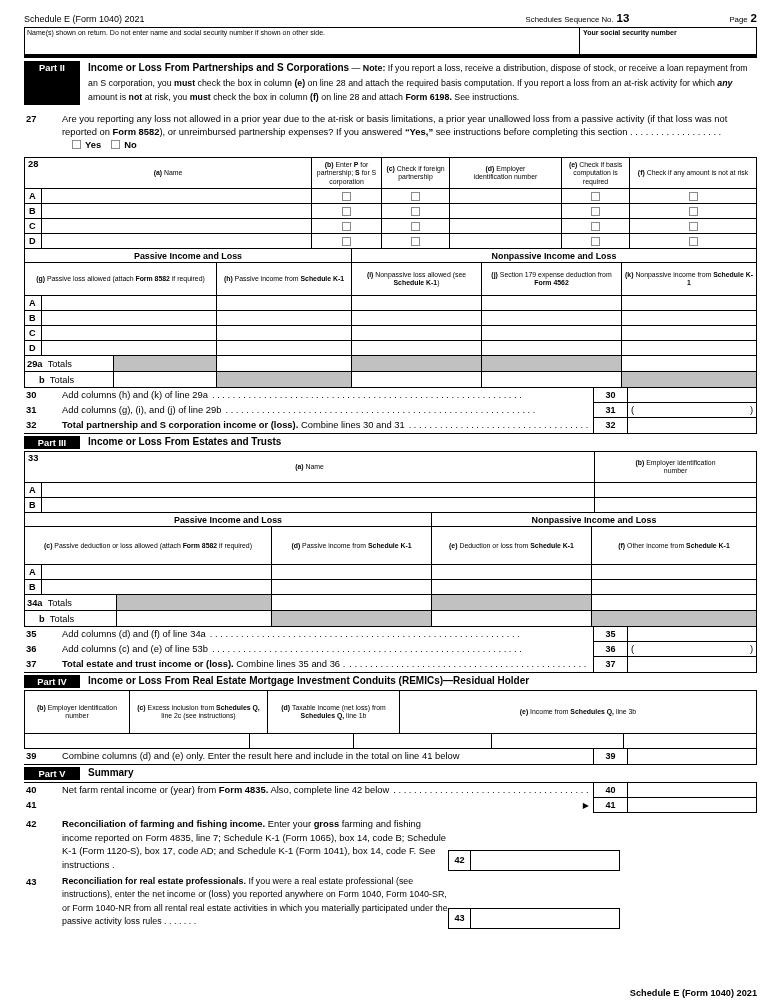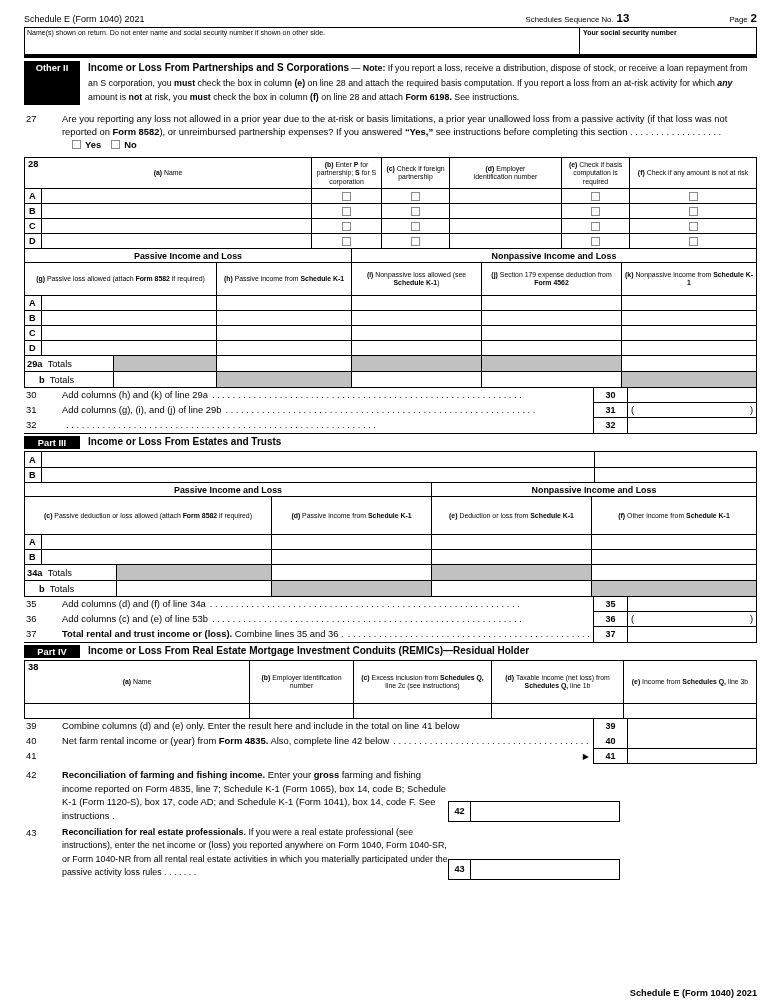--- a/index.html
+++ b/index.html
@@ -19,21 +19,21 @@
 .heavybar{height:4px;background:#000}
 .caution{font-size:9.2px;height:16px;line-height:15px;border-bottom:1px solid #000;padding-left:1px}
 .parthdr{display:flex;align-items:flex-start;padding:2px 0 2px 0}
 .parthdr.bt{border-top:1.5px solid #000}
 .parthdr.bb{border-bottom:1px solid #000}
 .ptag{background:#000;color:#fff;font-weight:700;font-size:9.3px;width:56px;min-width:56px;text-align:center;padding:1.5px 0;margin-right:8px}
 .ptitle{font-weight:700;font-size:10px}
 .p2wrap{padding:3px 0 3px 0;display:flex}
 .p2note{flex:1;font-size:8.8px;line-height:14.6px}
 .q27{display:flex;padding:4px 0 6px 0;font-size:9.4px;line-height:13.2px}
-.lnocol{width:38px;min-width:38px;font-weight:400;padding-left:2px}
+.lnocol{width:38px;min-width:38px;font-weight:700;padding-left:2px}
 .qtext{flex:1;padding-right:2px}
 .cb{display:inline-block;width:9px;height:9px;border:1px solid #8a8a8a;background:#fff;vertical-align:-1px;margin:0 4px 0 10px}
 .tbl{border:1px solid #000}
 .trow{display:flex}
 .trow + .trow{border-top:1px solid #000}
 .tc{border-left:1px solid #000;overflow:hidden;position:relative}
 .tc:first-child{border-left:none}
 .hc{display:flex;align-items:center;justify-content:center;text-align:center;font-size:6.9px;line-height:8.4px;padding:1px 3px}
 .hdrb{font-weight:700;font-size:8.9px;display:flex;align-items:center;justify-content:center}
 .letter{font-weight:700;font-size:9.2px;padding-left:4px;display:flex;align-items:center}
@@ -79,21 +79,21 @@
   </div>
 
   <div class="namebox">
     <div class="namecell"><span>Name(s) shown on return. Do not enter name and social security number if shown on other side.</span></div>
     <div class="ssncell"><span>Your social security number</span></div>
   </div>
   <div class="heavybar"></div>
 
 
   <div class="p2wrap">
-    <span class="ptag">Other II</span>
+    <span class="ptag">Part II</span>
     <div class="p2note">
       <span class="ptitle">Income or Loss From Partnerships and S Corporations</span><span class="seg"><span> — </span><span style="font-weight: bold;">Note:</span><span> If you report a loss, receive a distribution, dispose of stock, or receive a loan repayment from an S corporation, you </span><span style="font-weight: bold;">must</span><span> check the box in column </span><span style="font-weight: bold;">(e)</span><span> on line 28 and attach the required basis computation. If you report a loss from an at-risk activity for which </span><span style="font-weight: bold; font-style: italic;">any</span><span> amount is </span><span style="font-weight: bold;">not</span><span> at risk, you </span><span style="font-weight: bold;">must</span><span> check the box in column </span><span style="font-weight: bold;">(f)</span><span> on line 28 and attach </span><span style="font-weight: bold;">Form 6198.</span><span> See instructions.</span></span>
     </div>
   </div>
 
   <div class="q27">
     <span class="lnocol">27</span>
     <div class="qtext">
       <span class="seg"><span>Are you reporting any loss not allowed in a prior year due to the at-risk or basis limitations, a prior year unallowed loss from a passive activity (if that loss was not reported on </span><span style="font-weight: bold;">Form 8582</span><span>), or unreimbursed partnership expenses? If you answered </span><span style="font-weight: bold;">“Yes,”</span><span> see instructions before completing this section</span></span><span> .  .  .  .  .  .  .  .  .  .  .  .  .  .  .  .  .  .</span><span style="white-space:nowrap"><span class="cb"></span><span class="b">Yes</span><span class="cb"></span><span class="b">No</span></span>
     </div>
@@ -277,32 +277,42 @@
       </div>
     <div class="nbox">31</div>
     <div class="abox">
         <span>(</span>
         <span>)</span>
       </div>
   </div>
   <div class="srow">
     <span class="lnocol">32</span>
     <div class="stext">
+        <span class="seg"><span style="font-weight: bold;">Total partnership and S corporation income or (loss).</span><span> Combine lines 30 and 31</span></span>
         <span class="leader">. . . . . . . . . . . . . . . . . . . . . . . . . . . . . . . . . . . . . . . . . . . . . . . . . . . . . . . . . . . .</span>
       </div>
     <div class="nbox">32</div>
     <div class="abox"></div>
   </div>
 
   <div class="parthdr bt">
     <span class="ptag">Part III</span>
     <span class="ptitle">Income or Loss From Estates and Trusts</span>
   </div>
 
   <div class="tbl">
+    <div class="trow" style="height:30px">
+      <div class="tc hc" style="width:569px">
+          <span class="cornerno">33</span>
+          <span class="seg"><span style="font-weight: bold;">(a) </span><span>Name</span></span>
+        </div>
+      <div class="tc hc" style="flex:1;padding:1px 30px">
+          <span class="seg"><span style="font-weight: bold;">(b) </span><span>Employer identification number</span></span>
+        </div>
+    </div>
     <div class="trow" style="height:15px">
       <div class="tc letter" style="width:16px">A</div>
       <div class="tc" style="width:553px"></div>
       <div class="tc" style="flex:1"></div>
     </div>
     <div class="trow" style="height:15px">
       <div class="tc letter" style="width:16px">B</div>
       <div class="tc" style="width:553px"></div>
       <div class="tc" style="flex:1"></div>
     </div>
@@ -371,38 +381,34 @@
       </div>
     <div class="nbox">36</div>
     <div class="abox">
         <span>(</span>
         <span>)</span>
       </div>
   </div>
   <div class="srow">
     <span class="lnocol">37</span>
     <div class="stext">
-        <span class="seg"><span style="font-weight: bold;">Total rental and trust income or (loss).</span><span> Combine lines 35 and 36 .</span></span>
+        <span class="seg"><span style="font-weight: bold;">Total estate and trust income or (loss).</span><span> Combine lines 35 and 36 .</span></span>
         <span class="leader">. . . . . . . . . . . . . . . . . . . . . . . . . . . . . . . . . . . . . . . . . . . . . . . . . . . . . . . . . . . .</span>
       </div>
     <div class="nbox">37</div>
     <div class="abox"></div>
   </div>
 
   <div class="parthdr bt">
     <span class="ptag">Part IV</span>
     <span class="ptitle">Income or Loss From Real Estate Mortgage Investment Conduits (REMICs)—Residual Holder</span>
   </div>
 
   <div class="tbl">
     <div class="trow" style="height:42px">
-      <div class="tc hc" style="width:224px">
-          <span class="cornerno">38</span>
-          <span class="seg"><span style="font-weight: bold;">(a) </span><span>Name</span></span>
-        </div>
       <div class="tc hc" style="width:104px">
           <span class="seg"><span style="font-weight: bold;">(b) </span><span>Employer identification number</span></span>
         </div>
       <div class="tc hc" style="width:138px">
           <span class="seg"><span style="font-weight: bold;">(c) </span><span>Excess inclusion from </span><span style="font-weight: bold;">Schedules Q,</span><span> line 2c (see instructions)</span></span>
         </div>
       <div class="tc hc" style="width:132px">
           <span class="seg"><span style="font-weight: bold;">(d) </span><span>Taxable income (net loss) from </span><span style="font-weight: bold;">Schedules Q,</span><span> line 1b</span></span>
         </div>
       <div class="tc hc" style="flex:1">
@@ -421,20 +427,24 @@
   <div class="srow">
     <span class="lnocol">39</span>
     <div class="stext">
         <span>Combine columns (d) and (e) only. Enter the result here and include in the total on line 41 below</span>
         <span class="spacer"></span>
       </div>
     <div class="nbox">39</div>
     <div class="abox"></div>
   </div>
 
+  <div class="parthdr bt bb">
+    <span class="ptag">Part V</span>
+    <span class="ptitle">Summary</span>
+  </div>
 
   <div class="srow bb">
     <span class="lnocol">40</span>
     <div class="stext">
         <span class="seg"><span>Net farm rental income or (year) from </span><span style="font-weight: bold;">Form 4835.</span><span> Also, complete line 42 below</span></span>
         <span class="leader">. . . . . . . . . . . . . . . . . . . . . . . . . . . . . . . . . . . . . . . . . . . . . . . . . . . . . . . . . . . .</span>
       </div>
     <div class="nbox">40</div>
     <div class="abox"></div>
   </div>

